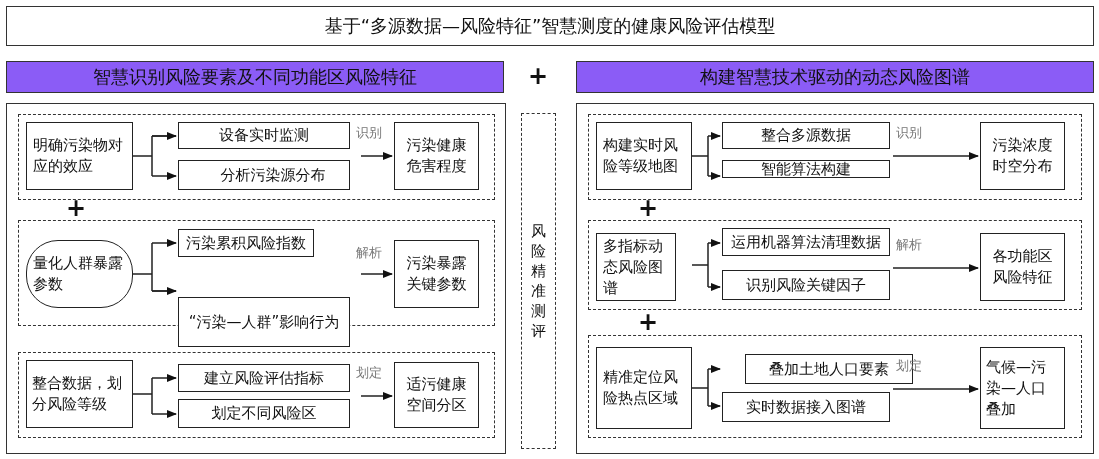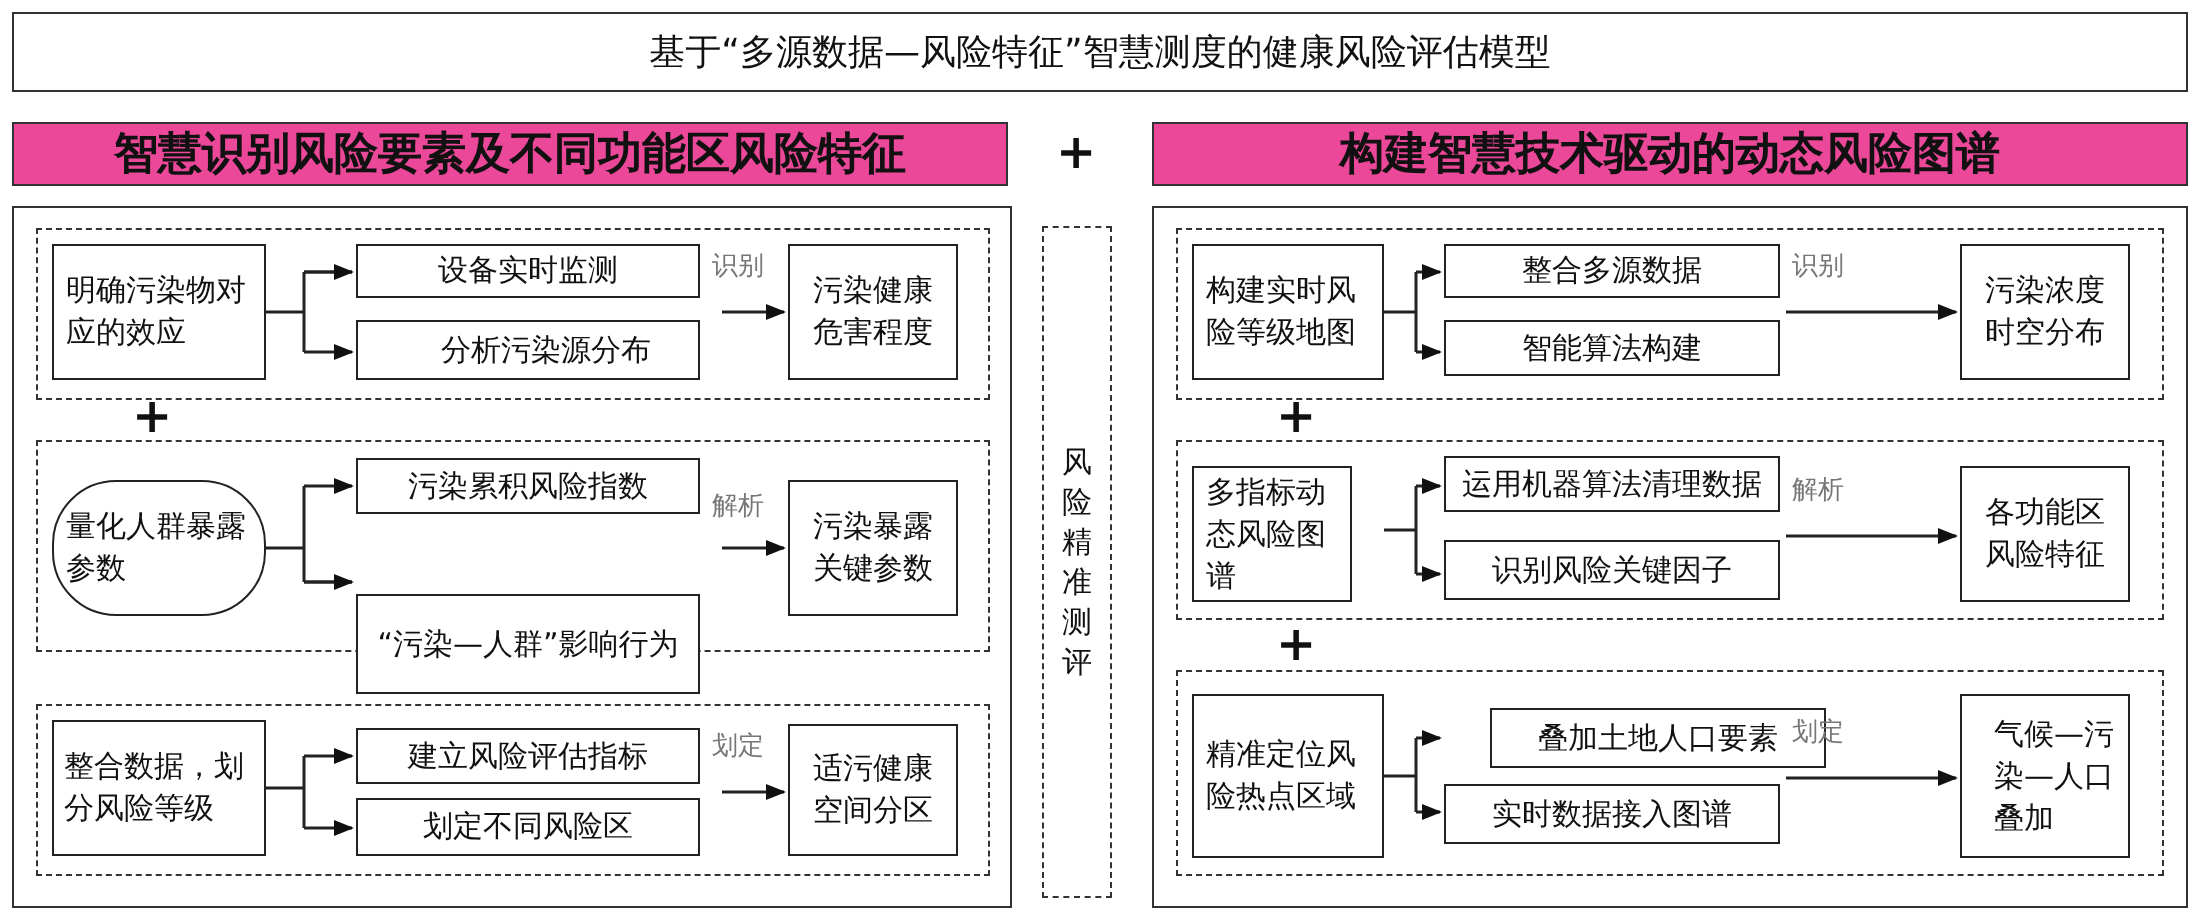--- a/index.html
+++ b/index.html
@@ -1,19 +1,19 @@
 <!DOCTYPE html>
 <html><head>
 <meta charset="utf-8">
 <style>
   html,body{margin:0;padding:0;background:#fff;}
   body{width:1099px;height:459px;position:relative;overflow:hidden;font-family:"DejaVu Sans","Liberation Sans",sans-serif;color:#111;}
   .abs{position:absolute;box-sizing:border-box;}
   .title{left:6px;top:6px;width:1088px;height:40px;border:1.5px solid #333;background:#fff;display:flex;align-items:center;justify-content:center;font-size:18px;}
-  .hdr{top:61px;height:32px;border:1.5px solid #333;background:#ec4899;display:flex;align-items:center;justify-content:center;font-size:22px;font-weight:bold;}
+  .hdr{top:61px;height:32px;border:1.5px solid #333;background:#8b5cf6;display:flex;align-items:center;justify-content:center;font-size:18px;}
   .panel{top:103px;height:351px;border:1.5px solid #333;background:#fff;}
   .dash{border:1.5px dashed #333;}
   .box{border:1.5px solid #222;background:#fff;display:flex;align-items:center;justify-content:center;font-size:15px;line-height:21px;text-align:left;padding:0 6px;}
   .box.c{text-align:center;}
   .lbl{font-size:13px;color:#777;}
   .plus{font-size:24px;font-weight:bold;line-height:24px;}
   .vtext{font-size:15px;line-height:20px;width:20px;text-align:center;word-break:break-all;}
   svg.lines{position:absolute;left:0;top:0;overflow:visible;}
 </style>
 </head>
@@ -41,54 +41,54 @@
 <div class="abs dash" style="left:18px;top:114px;width:477px;height:86px;"></div>
 <div class="abs box" style="left:26px;top:122px;width:107px;height:68px;">明确污染物对应的效应</div>
 <div class="abs box c" style="left:178px;top:122px;width:172px;height:27px;">设备实时监测</div>
 <div class="abs box c" style="left:178px;top:160px;width:172px;height:30px;padding-left:24px;">分析污染源分布</div>
 <div class="abs lbl" style="left:356px;top:124px;">识别</div>
 <div class="abs box c" style="left:394px;top:122px;width:85px;height:68px;">污染健康危害程度</div>
 <div class="abs plus" style="left:66px;top:196px;">+</div>
 
 <div class="abs dash" style="left:18px;top:220px;width:477px;height:106px;"></div>
 <div class="abs box" style="left:26px;top:240px;width:107px;height:68px;border-radius:32px;">量化人群暴露参数</div>
-<div class="abs box c" style="left:178px;top:229px;width:172px;height:28px;text-align:right;">污染累积风险指数</div>
+<div class="abs box c" style="left:178px;top:229px;width:136px;height:28px;text-align:right;">污染累积风险指数</div>
 <div class="abs box" style="left:178px;top:266px;width:172px;height:50px;margin-top:31px;">“污染—人群”影响行为</div>
 <div class="abs lbl" style="left:356px;top:244px;">解析</div>
 <div class="abs box c" style="left:394px;top:240px;width:85px;height:68px;">污染暴露关键参数</div>
 
 <div class="abs dash" style="left:18px;top:352px;width:477px;height:86px;"></div>
 <div class="abs box" style="left:26px;top:360px;width:107px;height:68px;padding-left:5px;">整合数据，划分风险等级</div>
 <div class="abs box c" style="left:178px;top:364px;width:172px;height:28px;">建立风险评估指标</div>
 <div class="abs box c" style="left:178px;top:399px;width:172px;height:29px;">划定不同风险区</div>
 <div class="abs lbl" style="left:356px;top:364px;">划定</div>
 <div class="abs box c" style="left:394px;top:362px;width:85px;height:66px;">适污健康空间分区</div>
 
 <div class="abs dash" style="left:588px;top:114px;width:494px;height:86px;"></div>
 <div class="abs box" style="left:596px;top:122px;width:96px;height:68px;">构建实时风险等级地图</div>
 <div class="abs box c" style="left:722px;top:122px;width:168px;height:27px;">整合多源数据</div>
-<div class="abs box c" style="left:722px;top:160px;width:168px;height:28px;">智能算法构建</div>
+<div class="abs box c" style="left:722px;top:160px;width:168px;height:18px;">智能算法构建</div>
 <div class="abs lbl" style="left:896px;top:124px;">识别</div>
 <div class="abs box c" style="left:980px;top:122px;width:85px;height:68px;">污染浓度时空分布</div>
 <div class="abs plus" style="left:638px;top:196px;">+</div>
 
 <div class="abs dash" style="left:588px;top:220px;width:494px;height:90px;"></div>
 <div class="abs box" style="left:596px;top:233px;width:80px;height:68px;">多指标动态风险图谱</div>
 <div class="abs box c" style="left:722px;top:228px;width:168px;height:28px;padding:0 2px;">运用机器算法清理数据</div>
 <div class="abs box c" style="left:722px;top:270px;width:168px;height:30px;">识别风险关键因子</div>
 <div class="abs lbl" style="left:896px;top:236px;">解析</div>
 <div class="abs box c" style="left:980px;top:233px;width:85px;height:68px;">各功能区风险特征</div>
 <div class="abs plus" style="left:638px;top:310px;">+</div>
 
 <div class="abs dash" style="left:588px;top:335px;width:494px;height:103px;"></div>
 <div class="abs box" style="left:596px;top:347px;width:96px;height:82px;">精准定位风险热点区域</div>
 <div class="abs box c" style="left:722px;top:354px;width:168px;height:30px;margin-left:23px;">叠加土地人口要素</div>
 <div class="abs box c" style="left:722px;top:392px;width:168px;height:30px;">实时数据接入图谱</div>
 <div class="abs lbl" style="left:896px;top:357px;">划定</div>
-<div class="abs box" style="left:980px;top:347px;width:85px;height:82px;padding-left:16px;">气候—污染—人口叠加</div>
+<div class="abs box" style="left:980px;top:347px;width:85px;height:82px;padding-left:5px;">气候—污染—人口叠加</div>
 
 <svg class="lines" width="1099" height="459">
   <defs>
     <marker id="ah" markerWidth="10" markerHeight="8" refX="9" refY="4" orient="auto" markerUnits="userSpaceOnUse">
       <path d="M0,0 L10,4 L0,8 Z" fill="#111"></path>
     </marker>
   </defs>
   <g stroke="#222" stroke-width="1.5" fill="none">
 
     <path d="M133,156 H152 M152,136 V176 M152,136 H176 M152,176 H176" marker-end="url(#ah)"></path>

